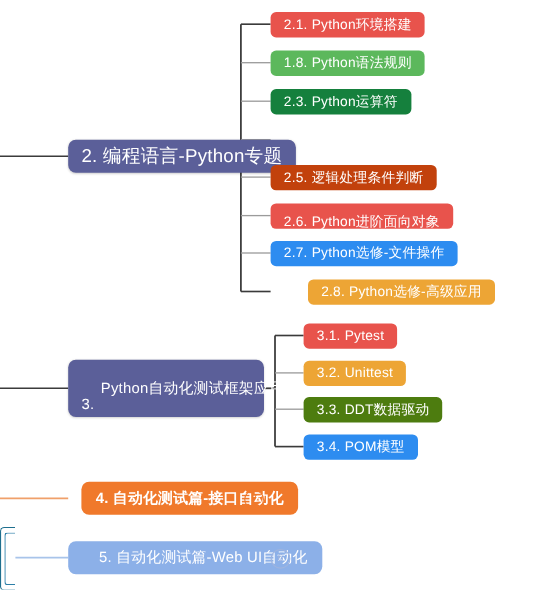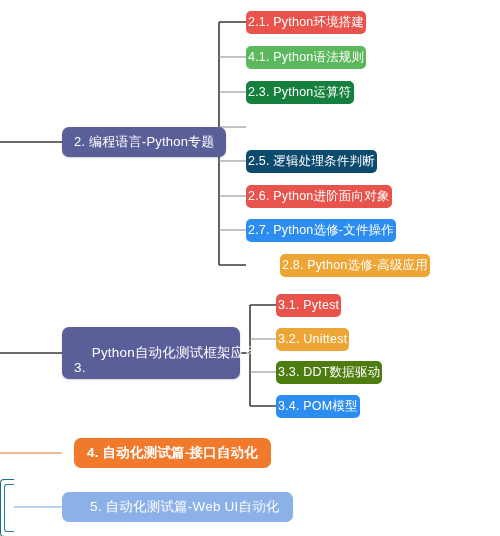--- a/index.html
+++ b/index.html
@@ -35,38 +35,38 @@
     display: flex;
     align-items: center;
     justify-content: center;
     border-radius: 5px;
     color: #ffffff;
     white-space: nowrap;
     letter-spacing: 0.2px;
   }
   .node.leaf {
     height: 23px;
-    padding: 0 2px;
+    padding: 0 12px;
     font-size: 12.5px;
   }
   .node-label {
     display: block;
     line-height: 1.15;
   }
   
   .node.branch {
     background: #5b5f99;
     border-radius: 7px;
     color: #ffffff;
     box-shadow: 0 1px 2px rgba(0,0,0,0.18);
   }
   .node.branch-1line {
     height: 30px;
     padding: 0 12px;
-    font-size: 13px;
+    font-size: 17px;
     text-align: right;
   }
   .node.branch-2line {
     height: 52px;
     padding: 0 12px;
     font-size: 13.5px;
     justify-content: flex-start;
   }
   .branch-num {
     font-size: 13.5px;
@@ -168,29 +168,29 @@
   </svg>
 
   <div class="node branch branch-1line" style="left:62px; top:127px;">
     <span class="node-label">2. 编程语言-Python专题</span>
   </div>
 
   <div class="node leaf" style="left:246px; top:11px; background:#e8534c;">
     <span class="node-label">2.1. Python环境搭建</span>
   </div>
   <div class="node leaf" style="left:246px; top:46px; background:#5cb85c;">
-    <span class="node-label">4.1. Python语法规则</span>
+    <span class="node-label">1.8. Python语法规则</span>
   </div>
   <div class="node leaf" style="left:246px; top:81px; background:#15803d;">
     <span class="node-label">2.3. Python运算符</span>
   </div>
-  <div class="node leaf" style="left:246px; top:150px; background:#0c4a6e;justify-content:flex-end;">
+  <div class="node leaf" style="left:246px; top:150px; background:#c2410c;justify-content:flex-end;">
     <span class="node-label">2.5. 逻辑处理条件判断</span>
   </div>
-  <div class="node leaf" style="left:246px; top:185px; background:#e8534c;">
+  <div class="node leaf" style="left:246px; top:185px; background:#e8534c;align-items:flex-end;">
     <span class="node-label">2.6. Python进阶面向对象</span>
   </div>
   <div class="node leaf" style="left:246px; top:219px; background:#2d8cf0;">
     <span class="node-label">2.7. Python选修-文件操作</span>
   </div>
   <div class="node leaf" style="left:246px; top:254px; background:#eda535;margin-left:34px;">
     <span class="node-label">2.8. Python选修-高级应用</span>
   </div>
 
   <div class="node branch branch-2line" style="left:62px; top:327px; width:178px;">

